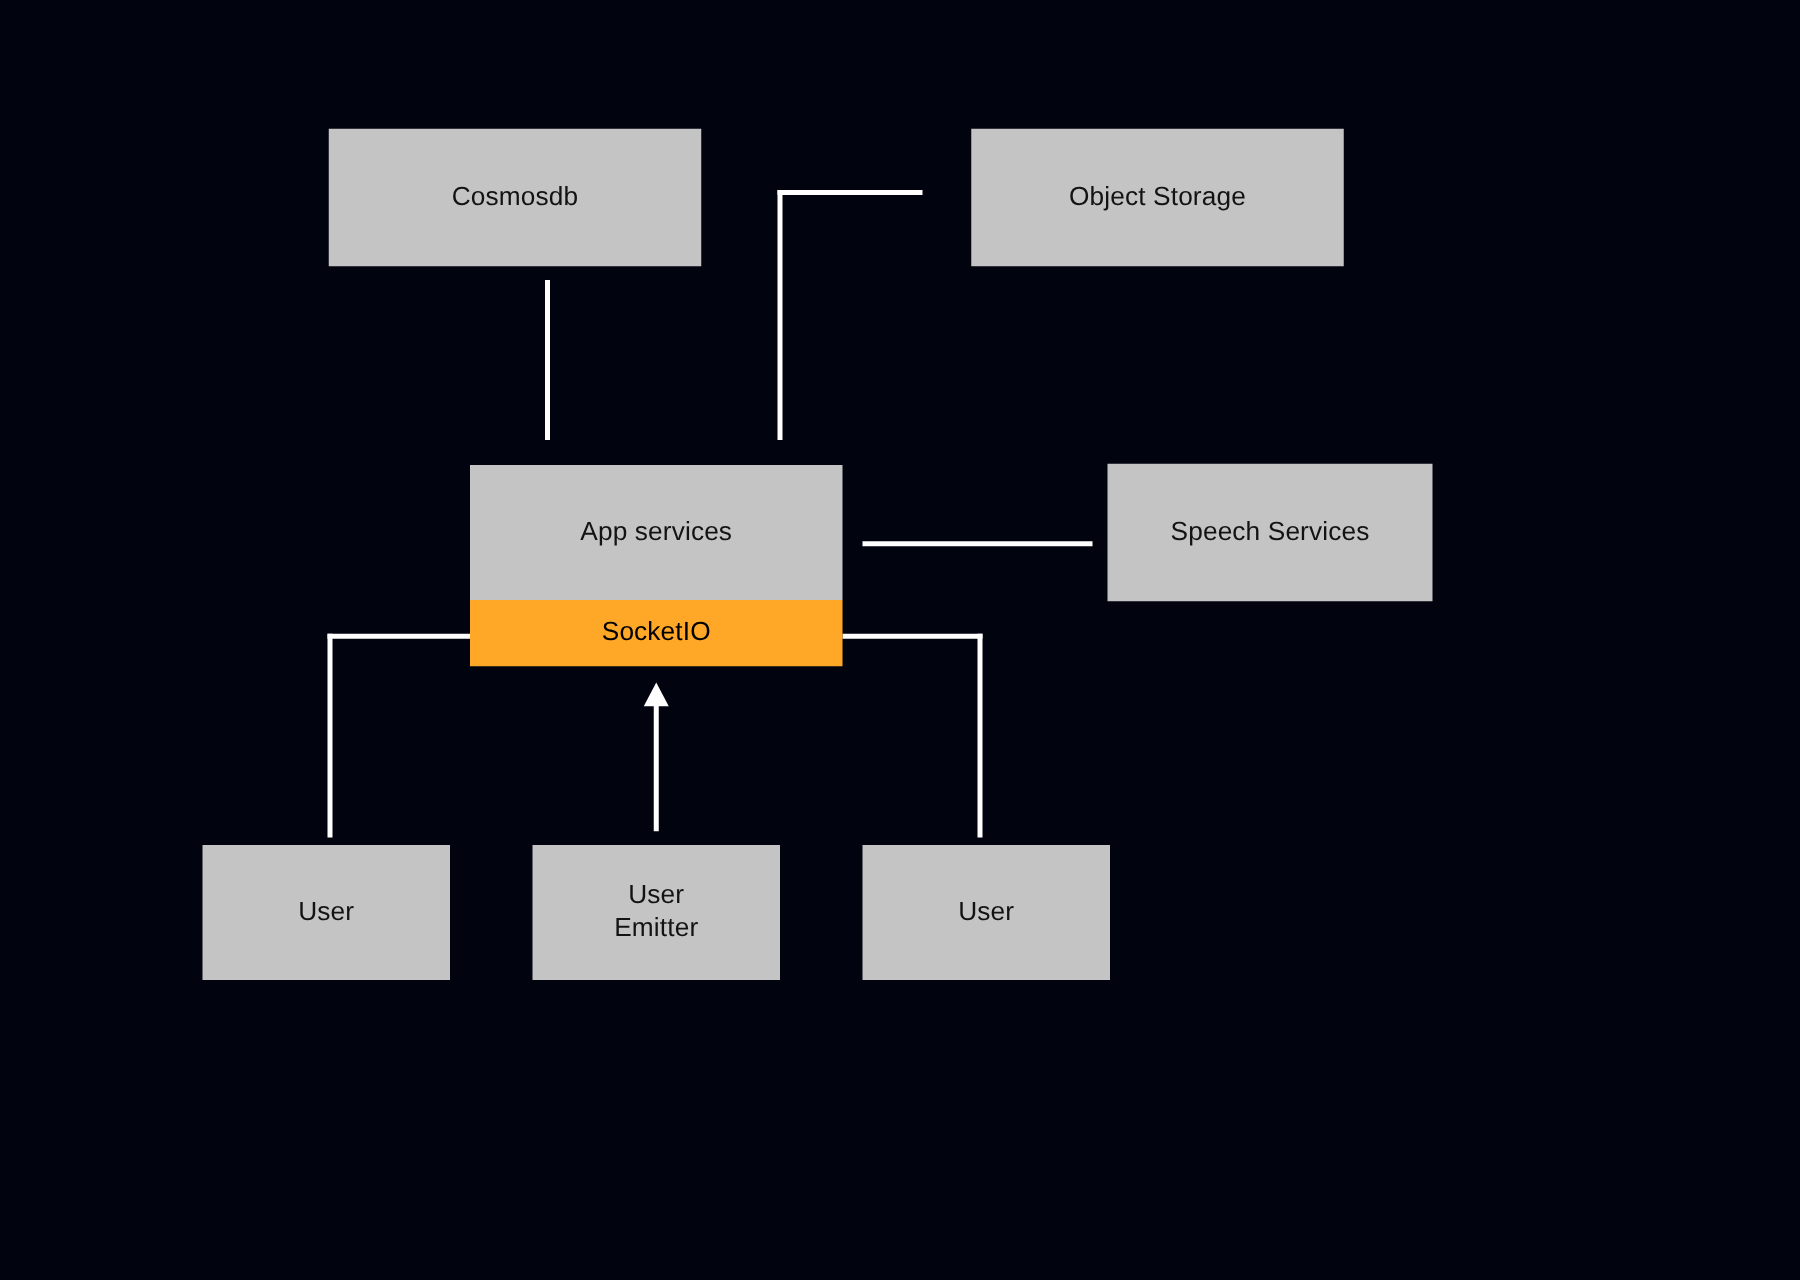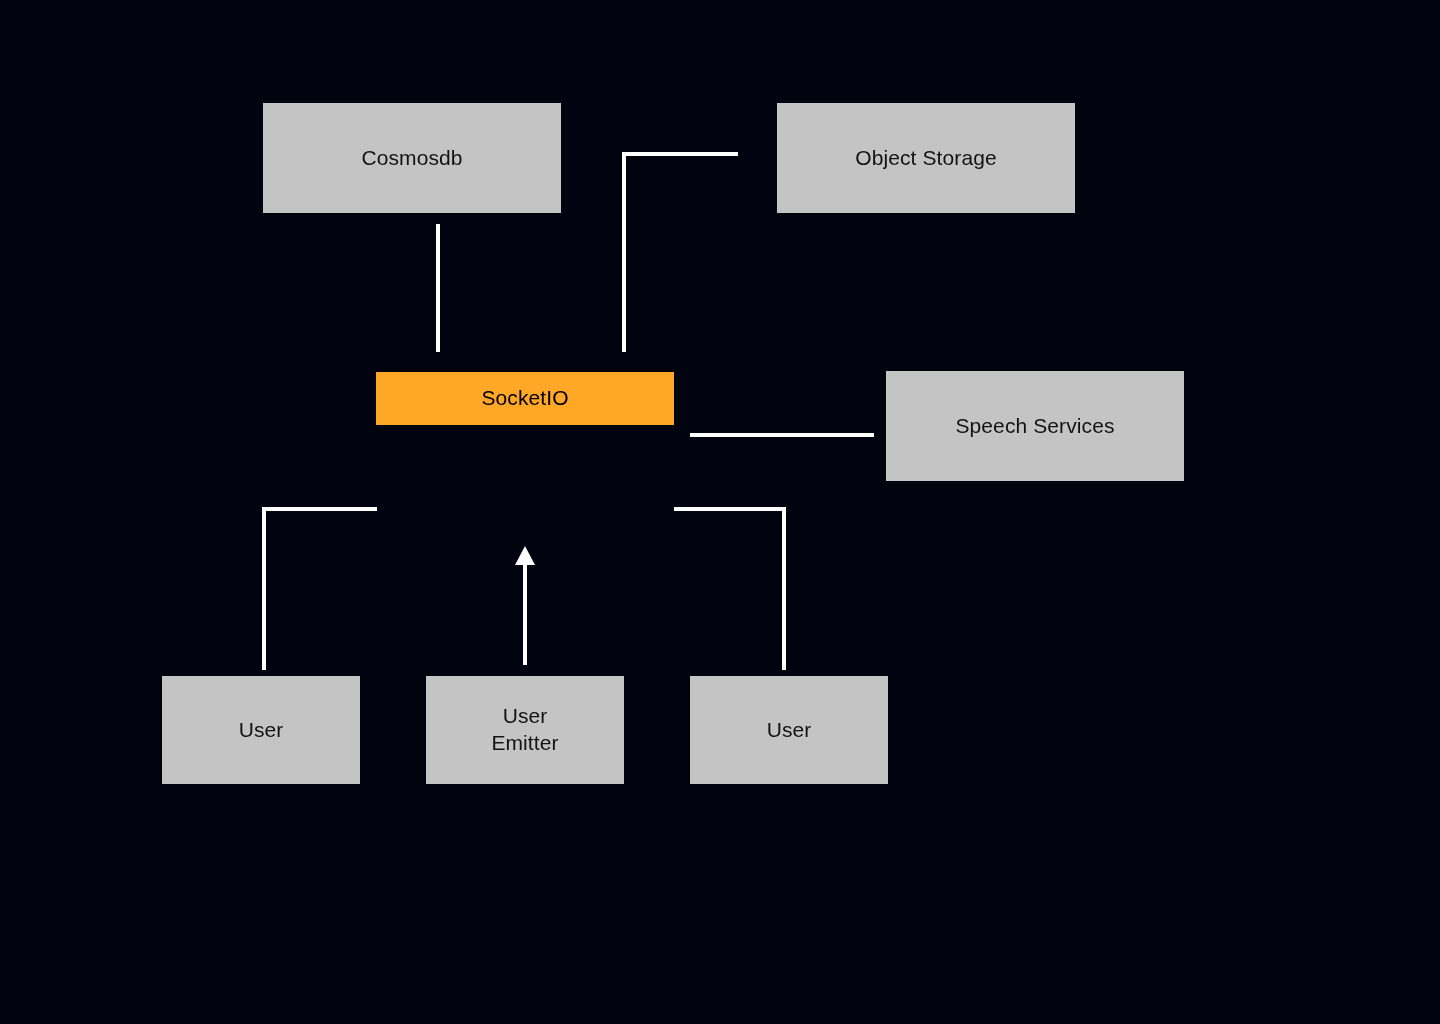--- a/index.html
+++ b/index.html
@@ -51,21 +51,21 @@
     border-right: 10px solid transparent;
     border-bottom: 19px solid #ffffff;
   }
 
   
   #node-cosmosdb        { left: 263px; top: 103px;  width: 298px; height: 110px; }
   #node-object-storage  { left: 737px; top: 103px;  width: 298px; height: 110px; margin-left: 40px; }
   #node-app-stack       { left: 376px; top: 372px;  width: 298px; height: 161px; }
   #node-app-services    { position: relative; width: 298px; height: 108px; }
   #node-socketio        { position: relative; width: 298px; height: 53px; }
-  #node-speech-services { left: 886px; top: 371px;  width: 298px; height: 110px; }
+  #node-speech-services { left: 886px; top: 371px;  width: 260px; height: 110px; }
   #node-user-left       { left: 162px; top: 676px;  width: 198px; height: 108px; }
   #node-user-emitter    { left: 426px; top: 676px;  width: 198px; height: 108px; }
   #node-user-right      { left: 690px; top: 676px;  width: 198px; height: 108px; }
 
   
   #edge-cosmosdb-v        { left: 436px; top: 224px; width: 4px;   height: 128px; }
 
   #edge-objstorage-h      { left: 622px; top: 152px; width: 116px; height: 4px; }
   #edge-objstorage-v      { left: 622px; top: 152px; width: 4px;   height: 200px; }
 
@@ -99,20 +99,21 @@
   <div class="edge" id="edge-userright-v"></div>
 
   <div class="edge" id="edge-emitter-shaft"></div>
   <div class="arrowhead" id="edge-emitter-arrowhead"></div>
 
   <div class="node" id="node-cosmosdb">Cosmosdb</div>
 
   <div class="node" id="node-object-storage">Object Storage</div>
 
   <div class="node-stack" id="node-app-stack">
+    <div class="node" id="node-app-services">App services</div>
     <div class="node node-accent" id="node-socketio">SocketIO</div>
   </div>
 
   <div class="node" id="node-speech-services">Speech Services</div>
 
   <div class="node" id="node-user-left">User</div>
 
   <div class="node" id="node-user-emitter">User
 Emitter</div>
 

